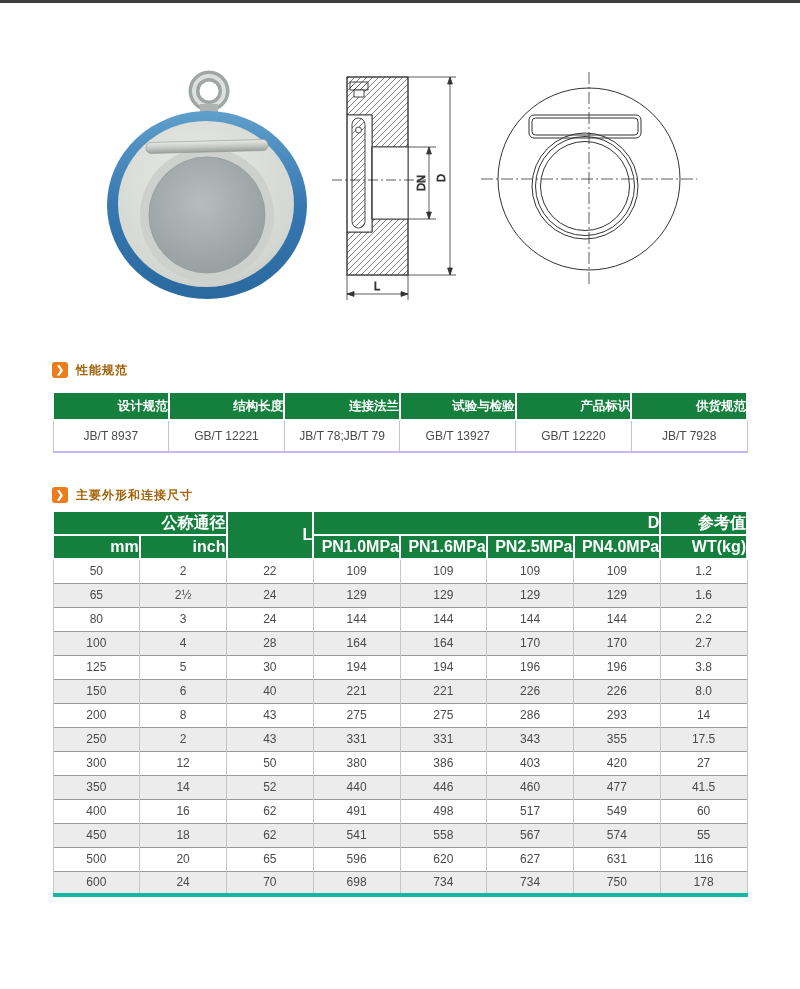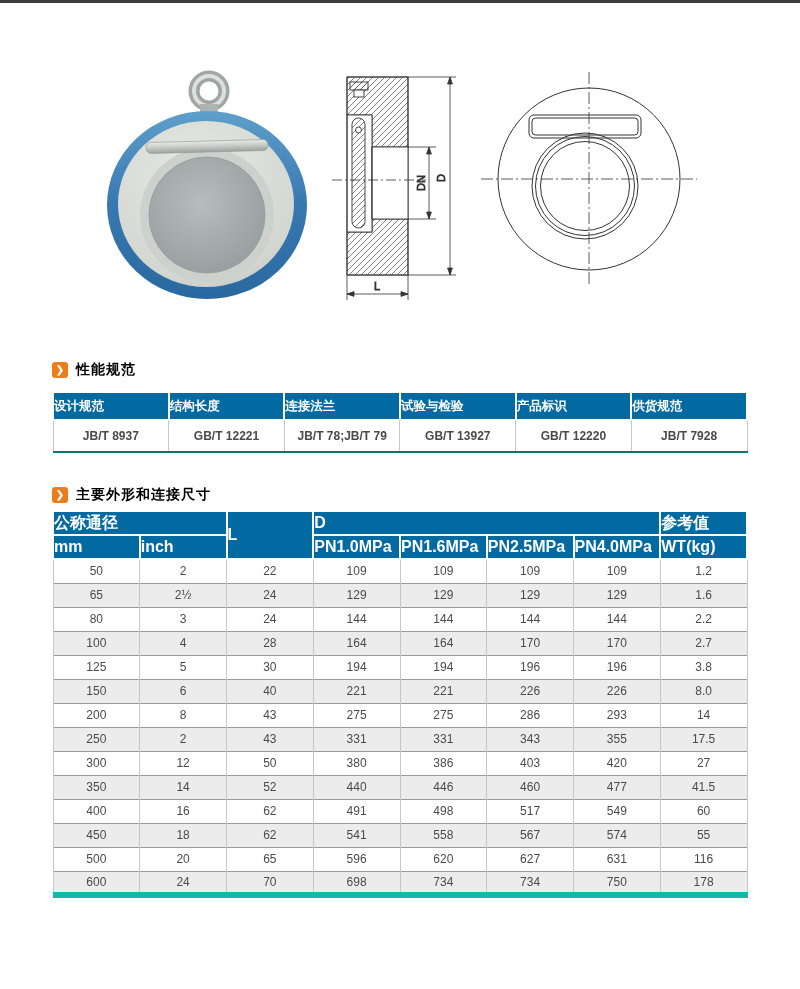--- a/index.html
+++ b/index.html
@@ -14,43 +14,43 @@
   
   .images-row { position:absolute; top:58px; left:0; width:800px; height:252px; }
   .img-abs { position:absolute; }
 
   
   .section-header { position:absolute; left:52px; display:flex; align-items:center; gap:8px; height:18px; }
   .section-marker {
     width:16px; height:16px; background:#ED7D1C; border-radius:3px;
     color:#fff; font-size:10px; font-weight:bold; line-height:16px; text-align:center;
   }
-  .section-title { font-size:14px; font-weight:bold; color:#000000; letter-spacing:1px; }
+  .section-title { font-size:12px; font-weight:bold; color:#a16207; letter-spacing:1px; }
 
   
   table { border-collapse:collapse; table-layout:fixed; position:absolute; left:52px; width:696px; }
   th {
-    background:#0369a1; color:#fff; font-size:12.5px; font-weight:bold;
-    border:2px solid #fff; text-align:left; vertical-align:middle;
+    background:#15803d; color:#fff; font-size:12.5px; font-weight:bold;
+    border:2px solid #fff; text-align:right; vertical-align:middle;
   }
   td {
     text-align:center; vertical-align:middle; font-size:12px; color:#4a4a4a;
     border-left:1px solid #c6c6c6; border-right:1px solid #c6c6c6;
     border-top:1px solid #9a9a9a;
   }
   .spec-table { top:391px; }
   .spec-table th { height:28px; }
-  .spec-table td { height:32px; border-top:none; border-bottom:2px solid #0f766e;font-weight:bold; }
+  .spec-table td { height:32px; border-top:none; border-bottom:2px solid #c4b5fd; }
 
   .dim-table { top:510px; }
   .dim-table th { height:24px; font-size:16px; }
   .dim-table td { height:24px; }
   .dim-table tbody tr:nth-child(even) td { background:#ECECEC; }
   .dim-table tbody tr:first-child td { border-top:none; }
-  .dim-table tbody tr:last-child td { border-bottom:6px solid #14b8a6; }
+  .dim-table tbody tr:last-child td { border-bottom:4px solid #14b8a6; }
 
   svg text { font-family:"Liberation Sans", sans-serif; }
 </style>
 </head>
 <body>
 
 <div class="page">
   <div class="topbar"></div>
 
   <div class="images-row">

